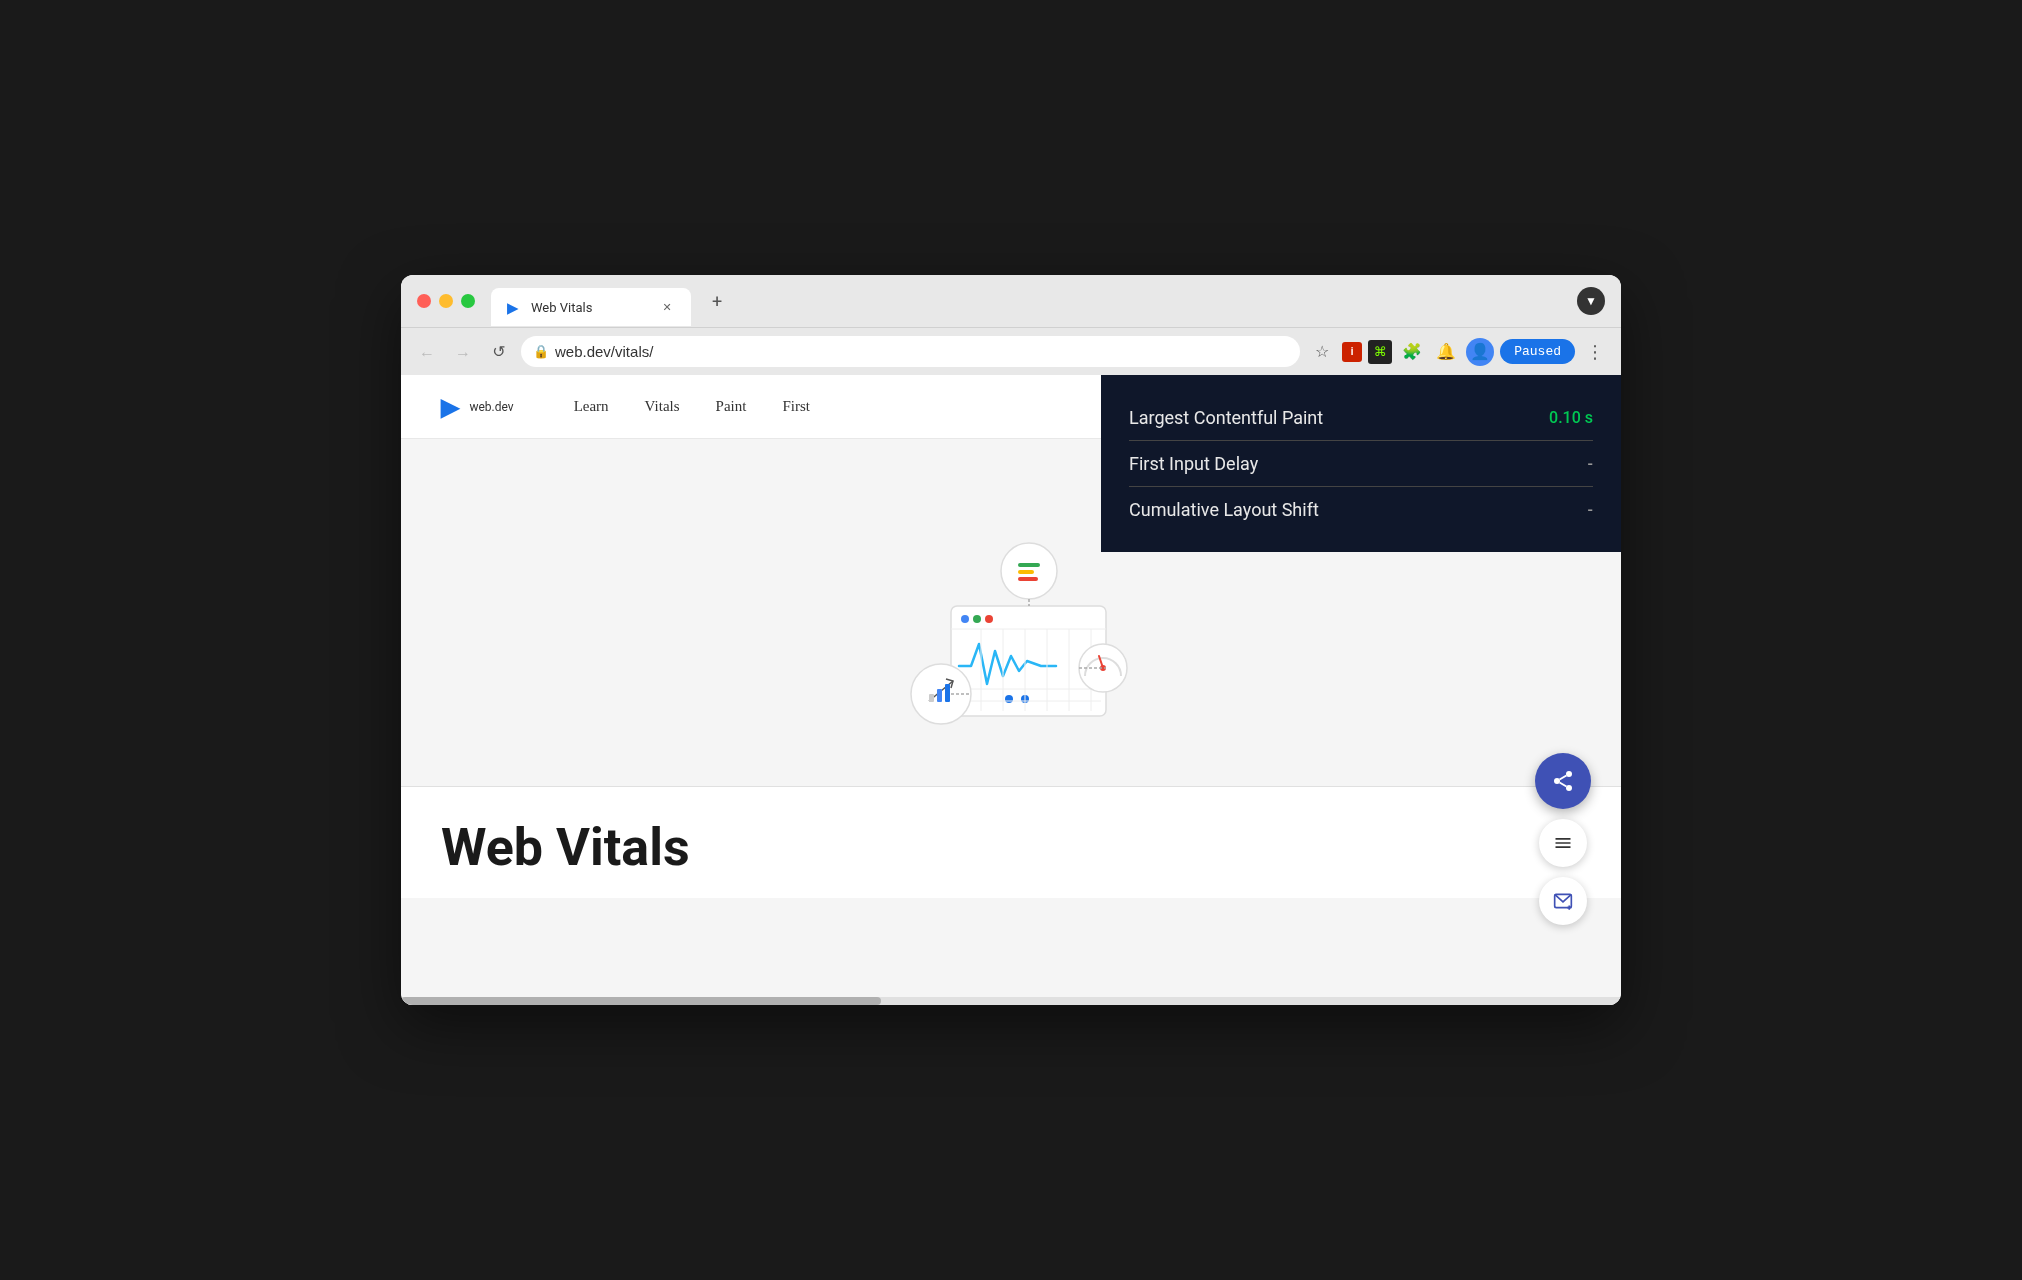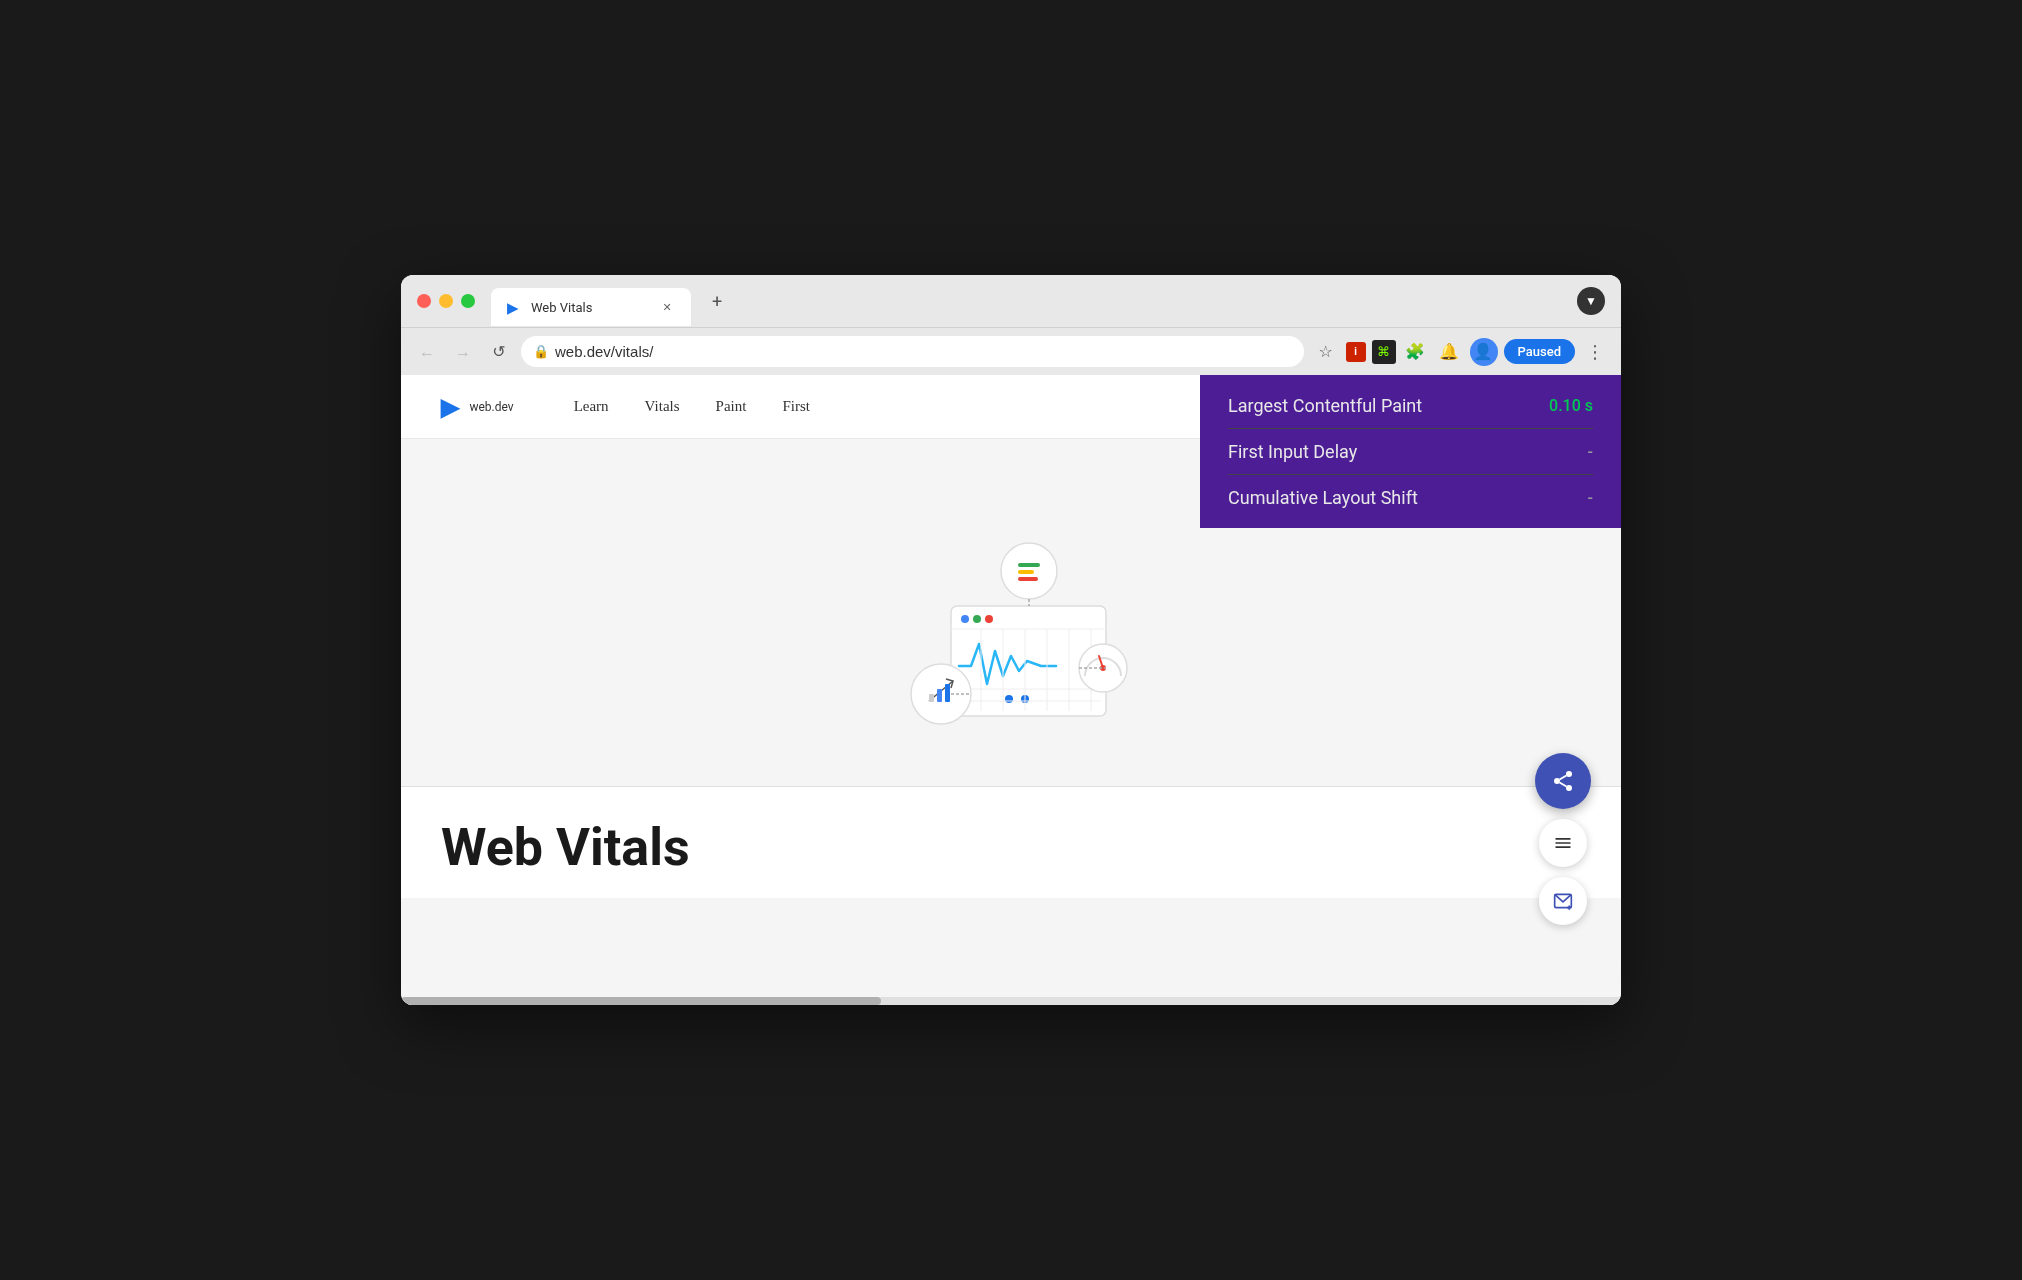--- a/index.html
+++ b/index.html
@@ -196,20 +196,21 @@
       background: #1a73e8;
       color: white;
       border-radius: 16px;
       padding: 5px 14px;
       font-size: 13px;
       font-weight: 500;
       display: flex;
       align-items: flex-end;
       gap: 6px;
       cursor: pointer;
+      font-family: Liberation Mono, monospace;
     }
 
     .avatar {
       width: 28px;
       height: 28px;
       border-radius: 50%;
       background: #4285f4;
       display: flex;
       align-items: center;
       justify-content: center;
@@ -296,25 +297,25 @@
       text-transform: uppercase;
       letter-spacing: 0.5px;
       cursor: pointer;
     }
 
     
     .vitals-overlay {
       position: absolute;
       top: 0;
       right: 0;
-      width: 421px;
-      background: #4c1d95;
+      width: 520px;
+      background: #0f172a;
       color: white;
       z-index: 100;
-      padding: 8px 28px;
+      padding: 20px 28px;
     }
 
     .vitals-row {
       display: flex;
       align-items: center;
       justify-content: space-between;
       padding: 12px 0;
       border-bottom: 1px solid #444;
     }
 

